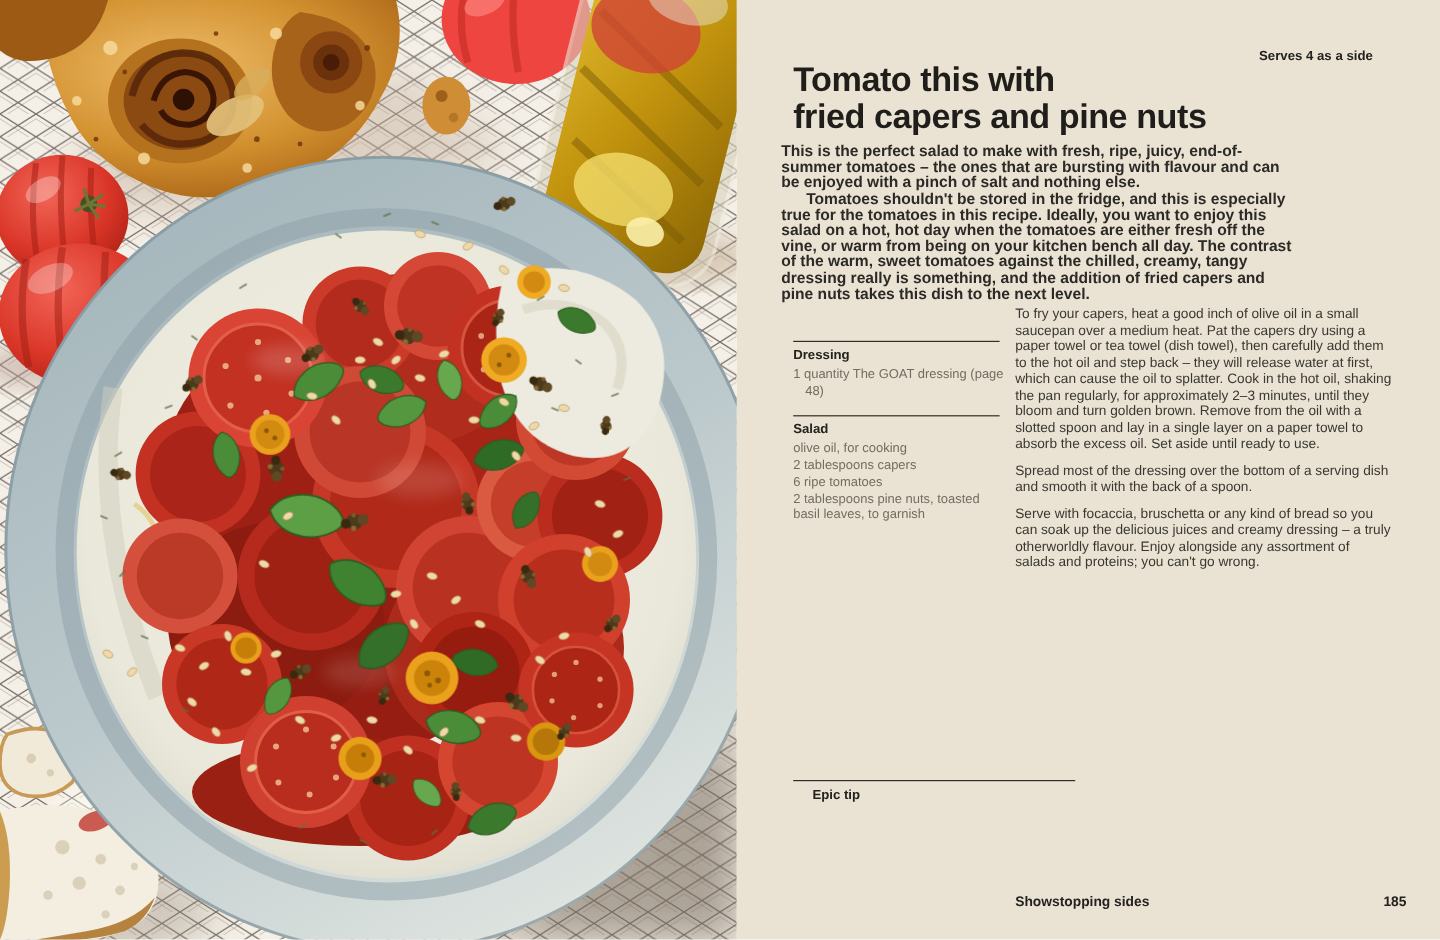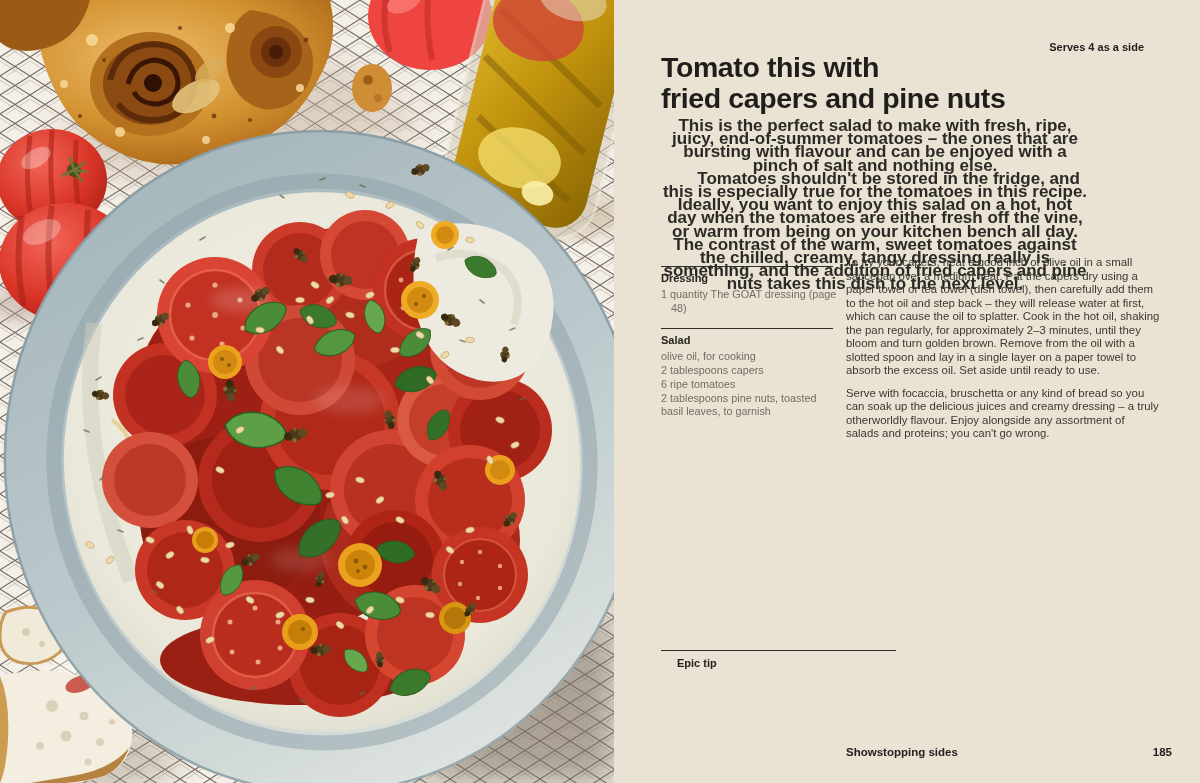--- a/index.html
+++ b/index.html
@@ -6,25 +6,25 @@
   .page{position:relative;width:1200px;height:783px;overflow:hidden;
         font-family:"Liberation Sans", sans-serif;}
   
   .photo{position:absolute;left:0;top:0;width:614px;height:783px;overflow:hidden;}
   .photo svg{display:block;}
   
   .panel{position:absolute;left:614px;top:0;width:586px;height:783px;background:#eae3d3;color:#23221f;}
   .title{position:absolute;left:47px;top:33px;font-size:28.5px;line-height:31px;font-weight:bold;
          letter-spacing:-0.4px;color:#1f1e1b;}
   .serves{position:absolute;right:56px;top:41px;font-size:11px;font-weight:bold;color:#23221f;}
-  .intro{position:absolute;left:47px;top:119px;width:428px;font-size:17px;line-height:13.2px;
-         font-weight:bold;color:#2b2a26;text-align:center;}
+  .intro{position:absolute;left:37px;top:119px;width:428px;font-size:13px;line-height:13.2px;
+         font-weight:bold;color:#2b2a26;}
   .intro p{margin:0;}
   .intro p + p{text-indent:1.6em;}
-  .ingredients{position:absolute;left:47px;top:266px;width:192px;}
+  .ingredients{position:absolute;left:47px;top:284px;width:192px;}
   .rule{border:0;border-top:1.2px solid #2e2d29;margin:0;width:172px;}
   .ing-head{font-size:11px;font-weight:bold;color:#23221f;margin:5px 0 4px 0;}
   .ing-list{list-style:none;margin:0;padding:0;font-size:10.8px;line-height:13.9px;color:#716d63;}
   .ing-list li{padding-left:10px;text-indent:-10px;width:182px;}
   .gap{height:12px;}
   .method{position:absolute;left:232px;top:256px;width:314px;font-size:11.4px;line-height:13.5px;color:#3a3832;}
   .method p{margin:0 0 9px 0;}
   .tip{position:absolute;left:47px;top:650px;width:250px;}
   .tip .rule{width:235px;}
   .tip-head{font-size:11px;font-weight:bold;color:#23221f;margin:6px 0 3px 16px;}
@@ -490,20 +490,21 @@
         <li>olive oil, for cooking</li>
         <li>2 tablespoons capers</li>
         <li>6 ripe tomatoes</li>
         <li>2 tablespoons pine nuts, toasted</li>
         <li>basil leaves, to garnish</li>
       </ul>
     </div>
 
     <div class="method">
       <p>To fry your capers, heat a good inch of olive oil in a small saucepan over a medium heat. Pat the capers dry using a paper towel or tea towel (dish towel), then carefully add them to the hot oil and step back – they will release water at first, which can cause the oil to splatter. Cook in the hot oil, shaking the pan regularly, for approximately 2–3 minutes, until they bloom and turn golden brown. Remove from the oil with a slotted spoon and lay in a single layer on a paper towel to absorb the excess oil. Set aside until ready to use.</p>
+      <p>Spread most of the dressing over the bottom of a serving dish and smooth it with the back of a spoon.</p>
       <p>Serve with focaccia, bruschetta or any kind of bread so you can soak up the delicious juices and creamy dressing – a truly otherworldly flavour. Enjoy alongside any assortment of salads and proteins; you can't go wrong.</p>
     </div>
 
     <div class="tip">
       <hr class="rule">
       <div class="tip-head">Epic tip</div>
     </div>
 
     <div class="footer-section">Showstopping sides</div>
     <div class="page-num">185</div>

